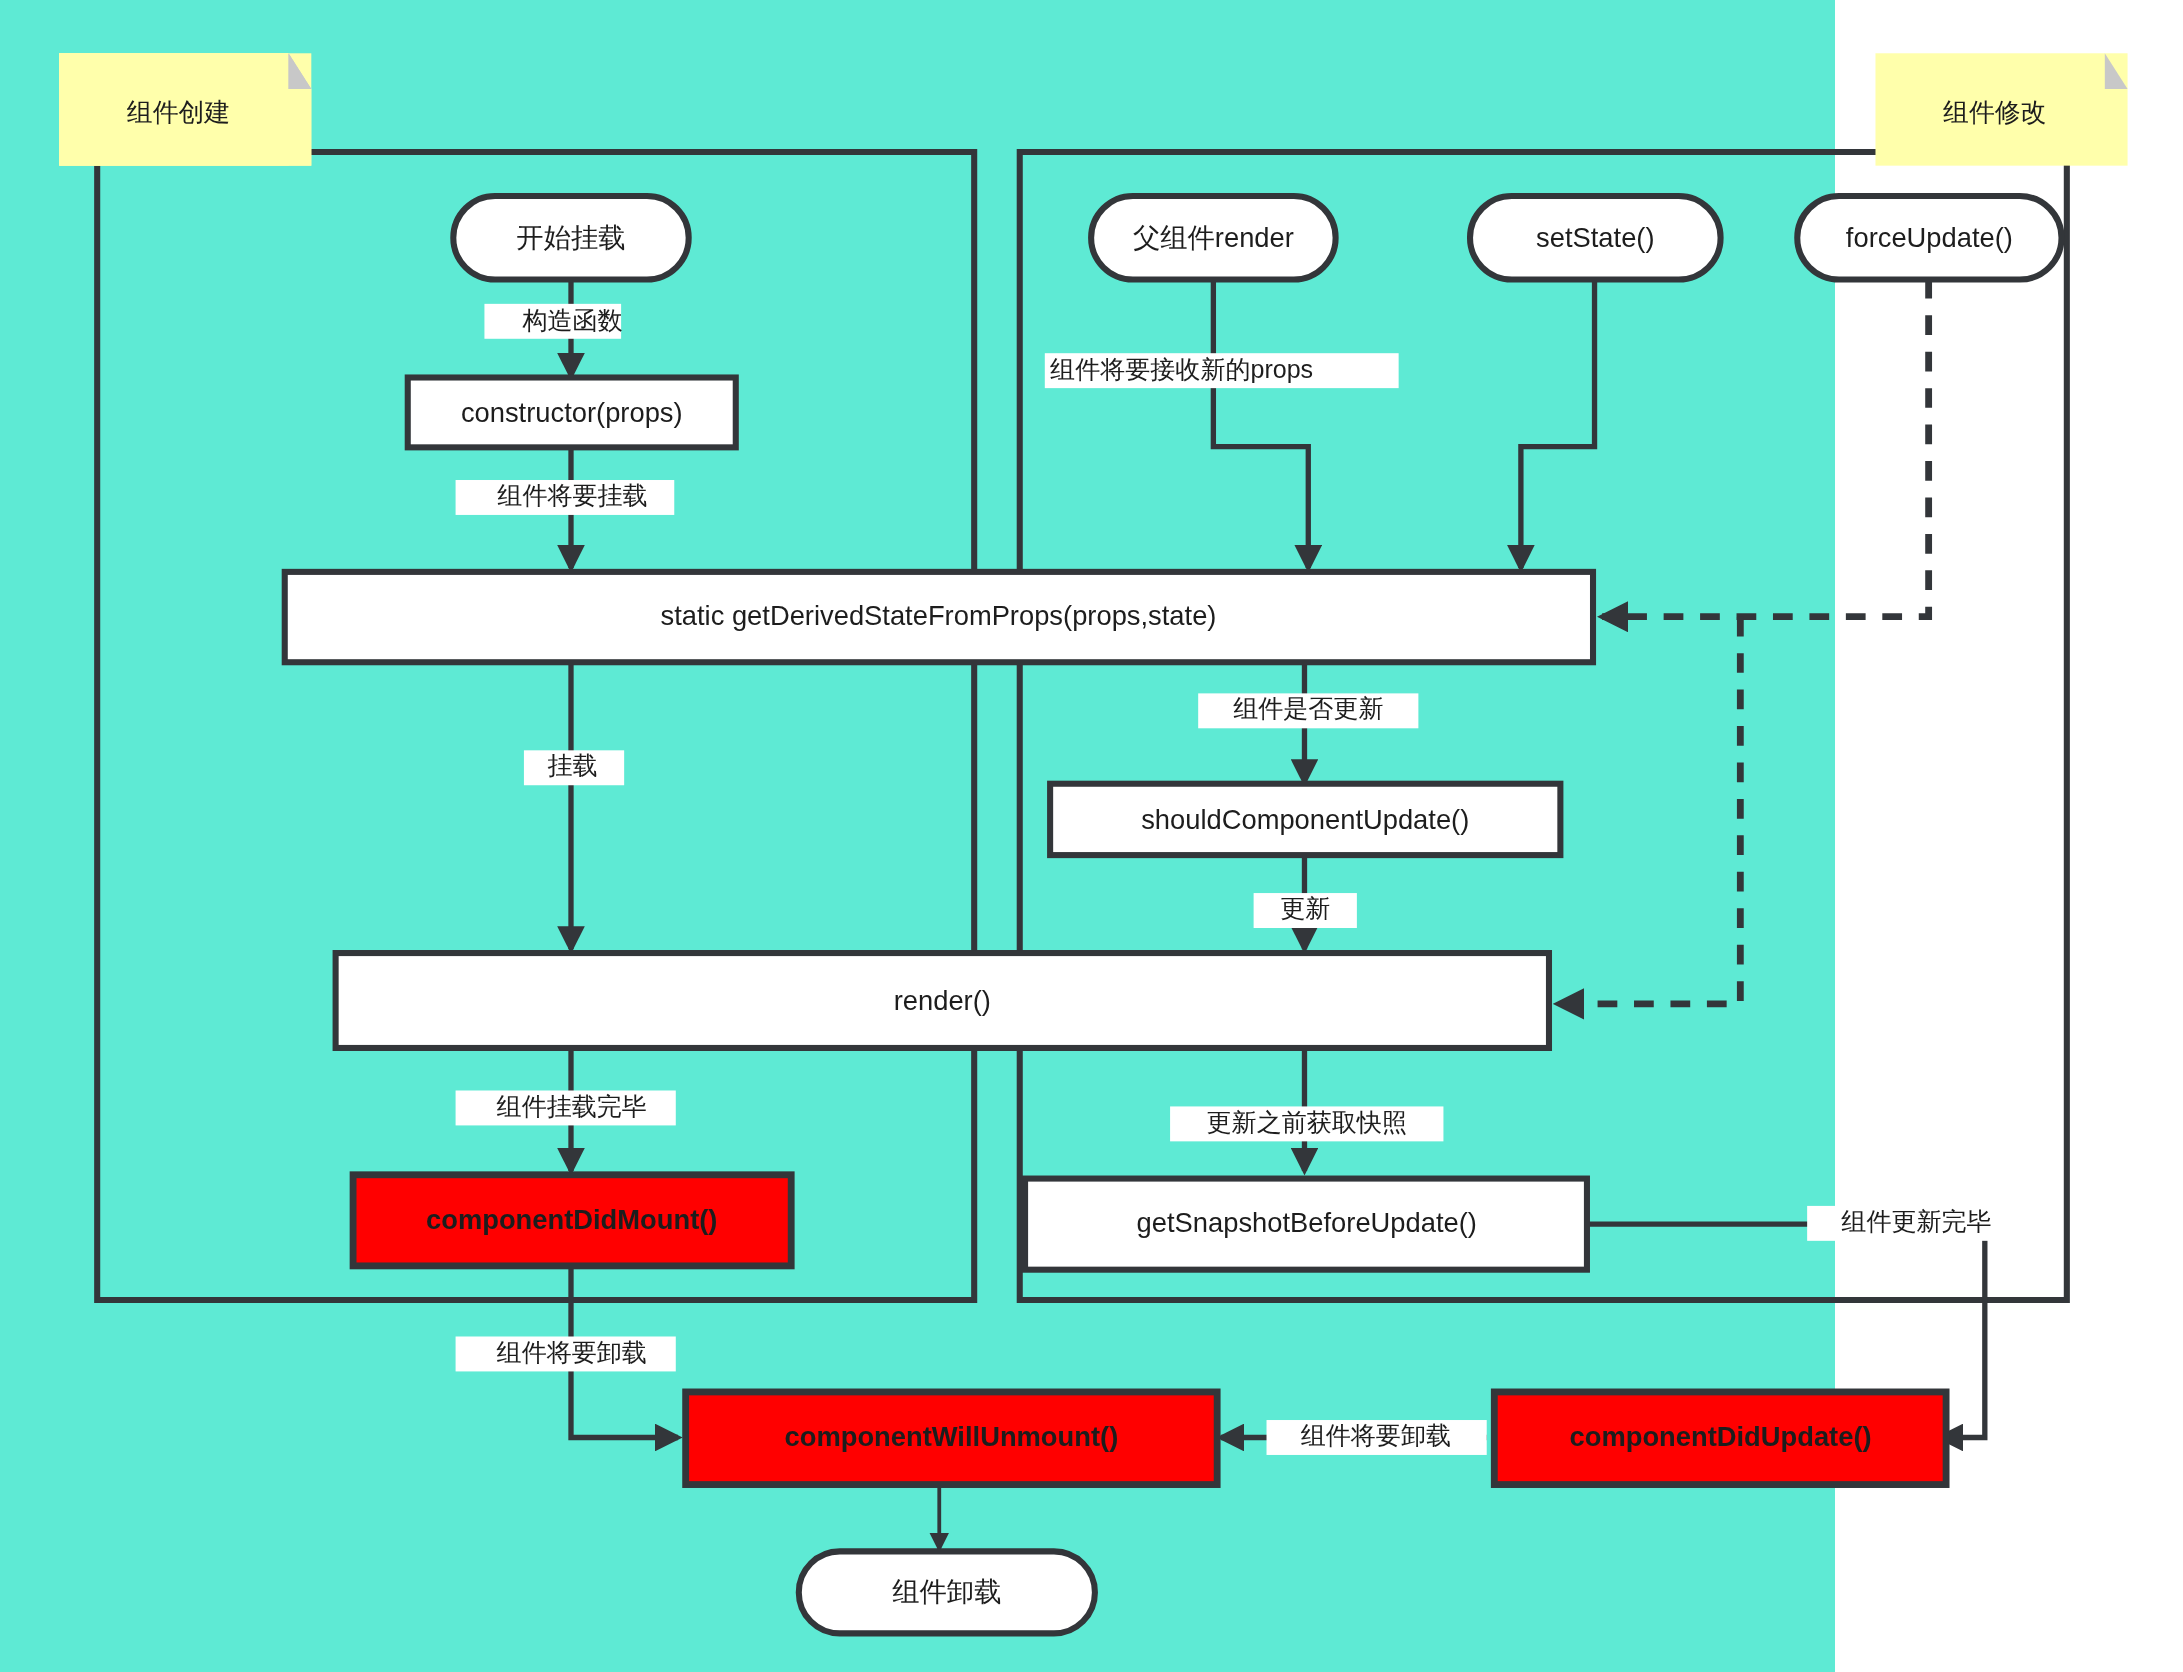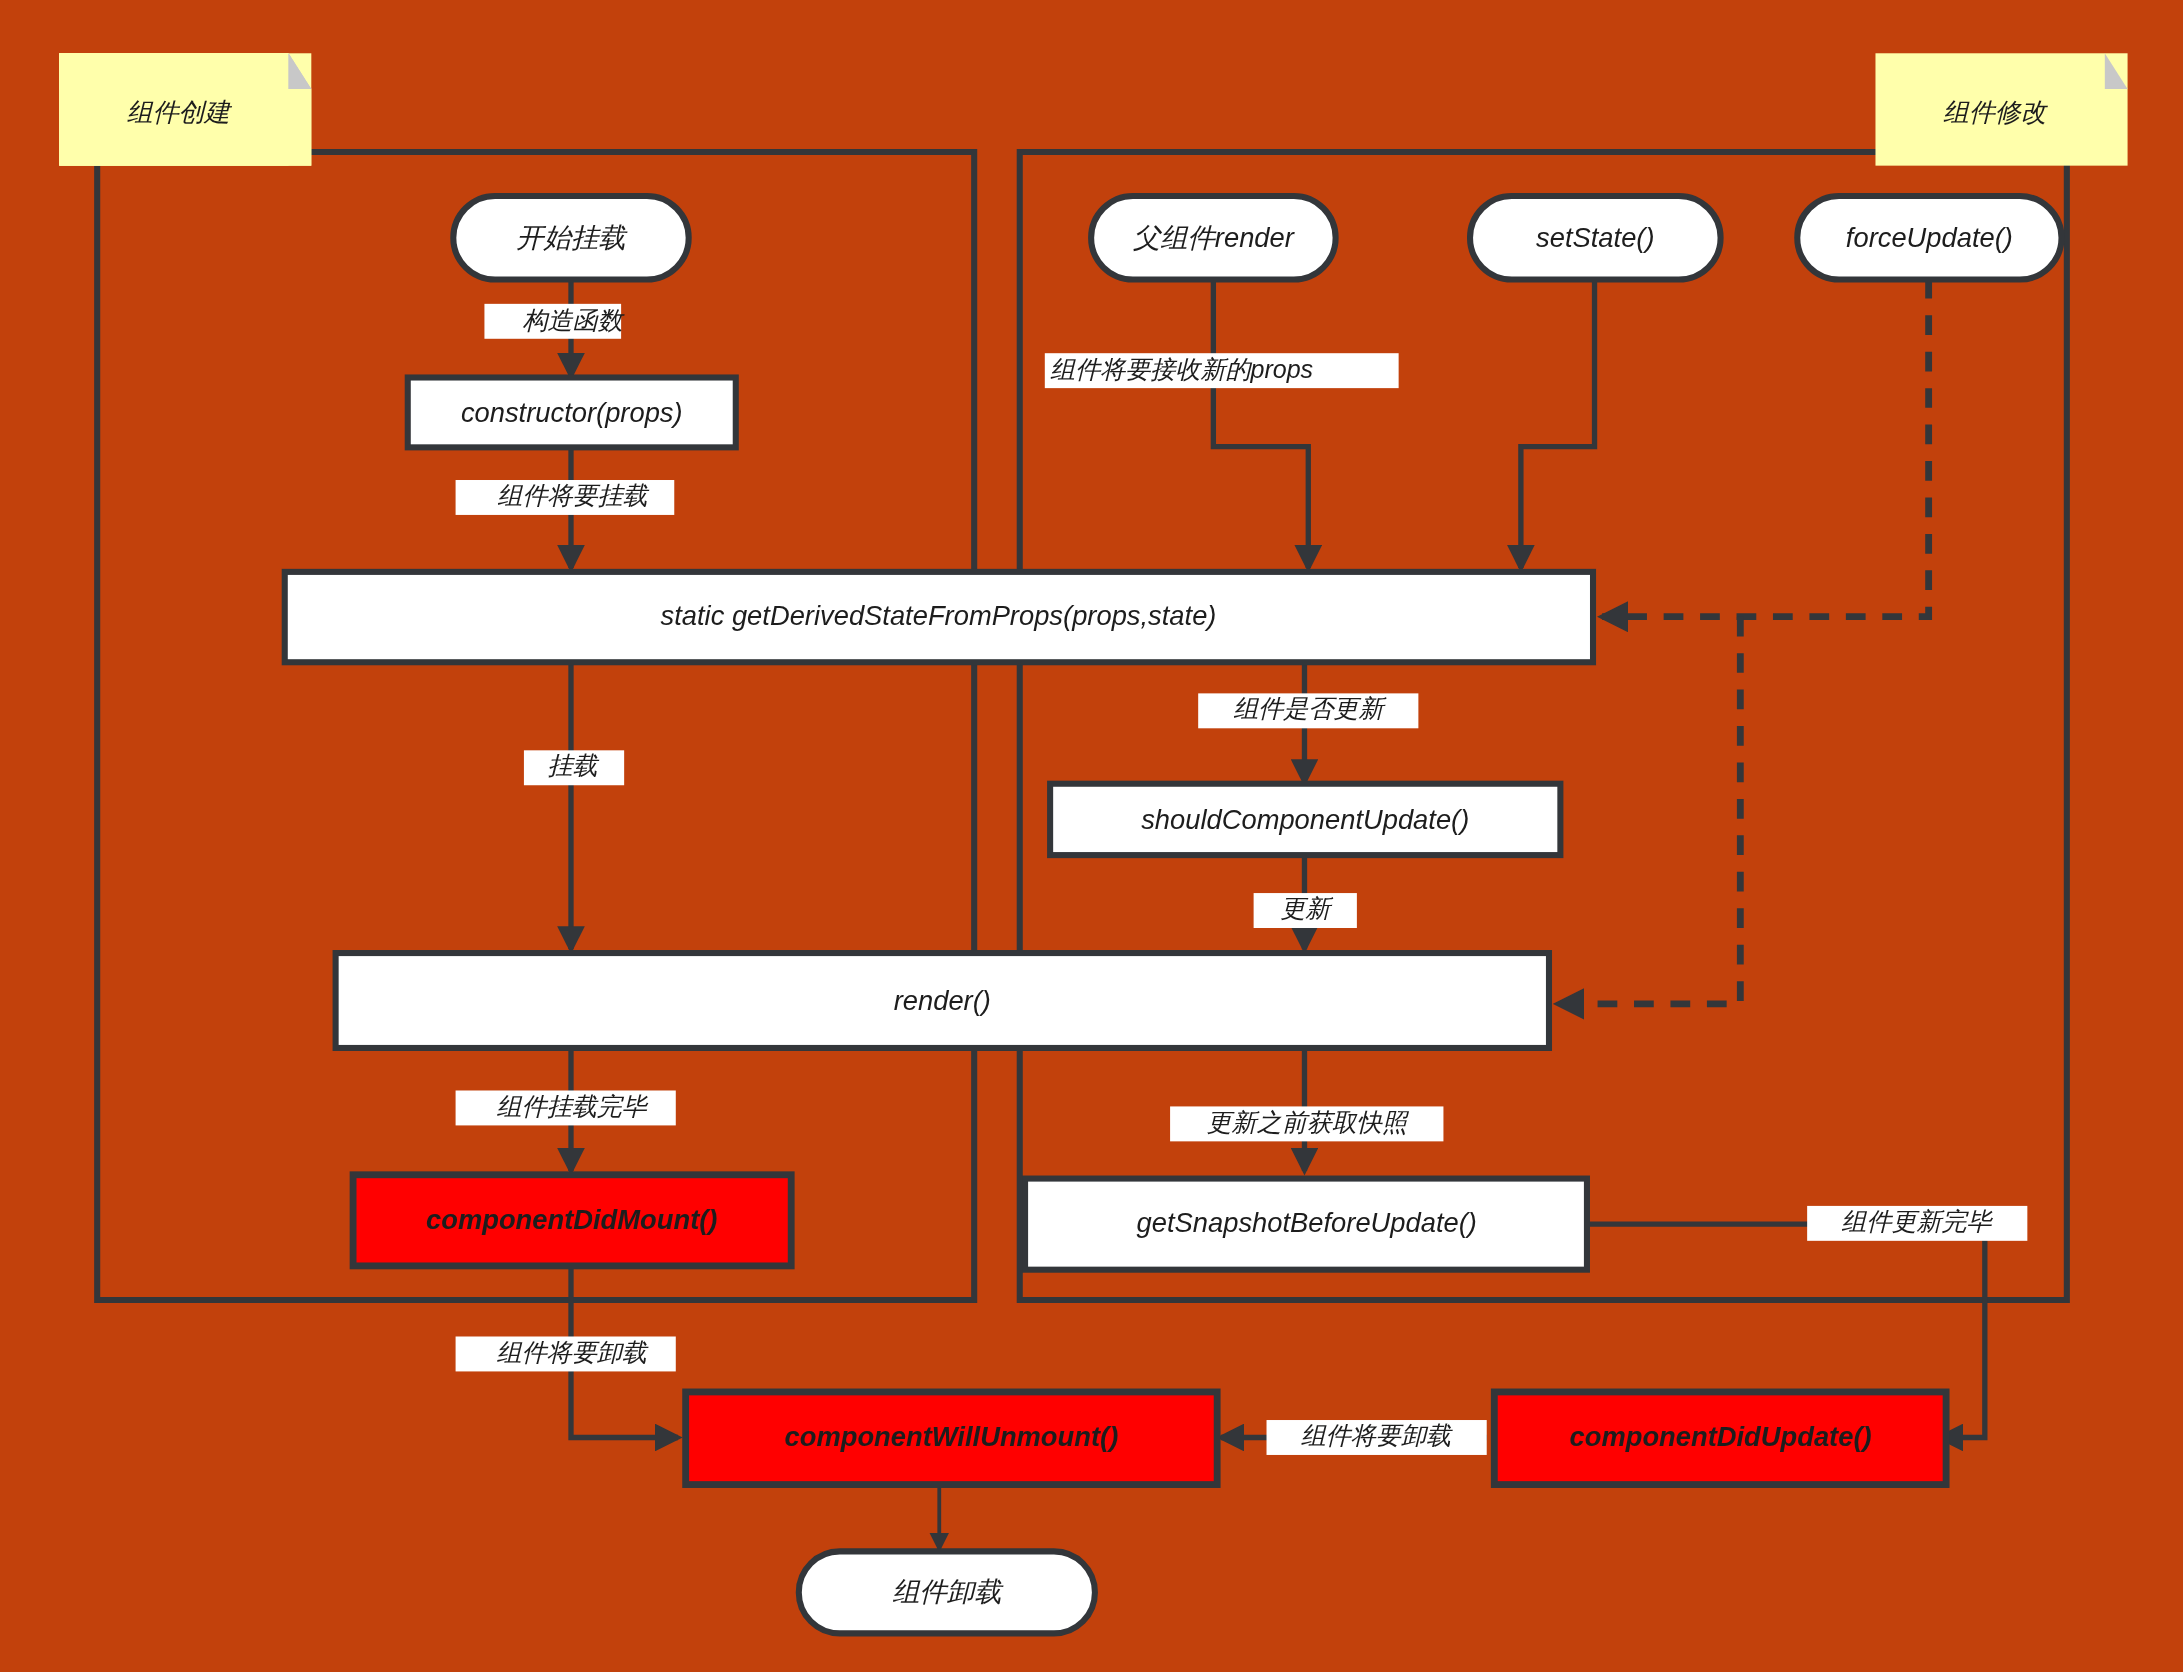--- a/index.html
+++ b/index.html
@@ -5,24 +5,23 @@
   html, body {
     margin: 0;
     padding: 0;
     background: #ffffff;
   }
   body {
     font-family: "Liberation Sans", sans-serif;
   }
   #canvas {
     position: relative;
-    width: 2183px;
+    width: 1835px;
     height: 1673px;
-    background: #c2410c;
-    font-style: italic;
+    background: #5eead4;
   }
   svg.layer {
     position: absolute;
     left: 0;
     top: 0;
     width: 2183px;
     height: 1673px;
   }
   .stroke {
     fill: none;

